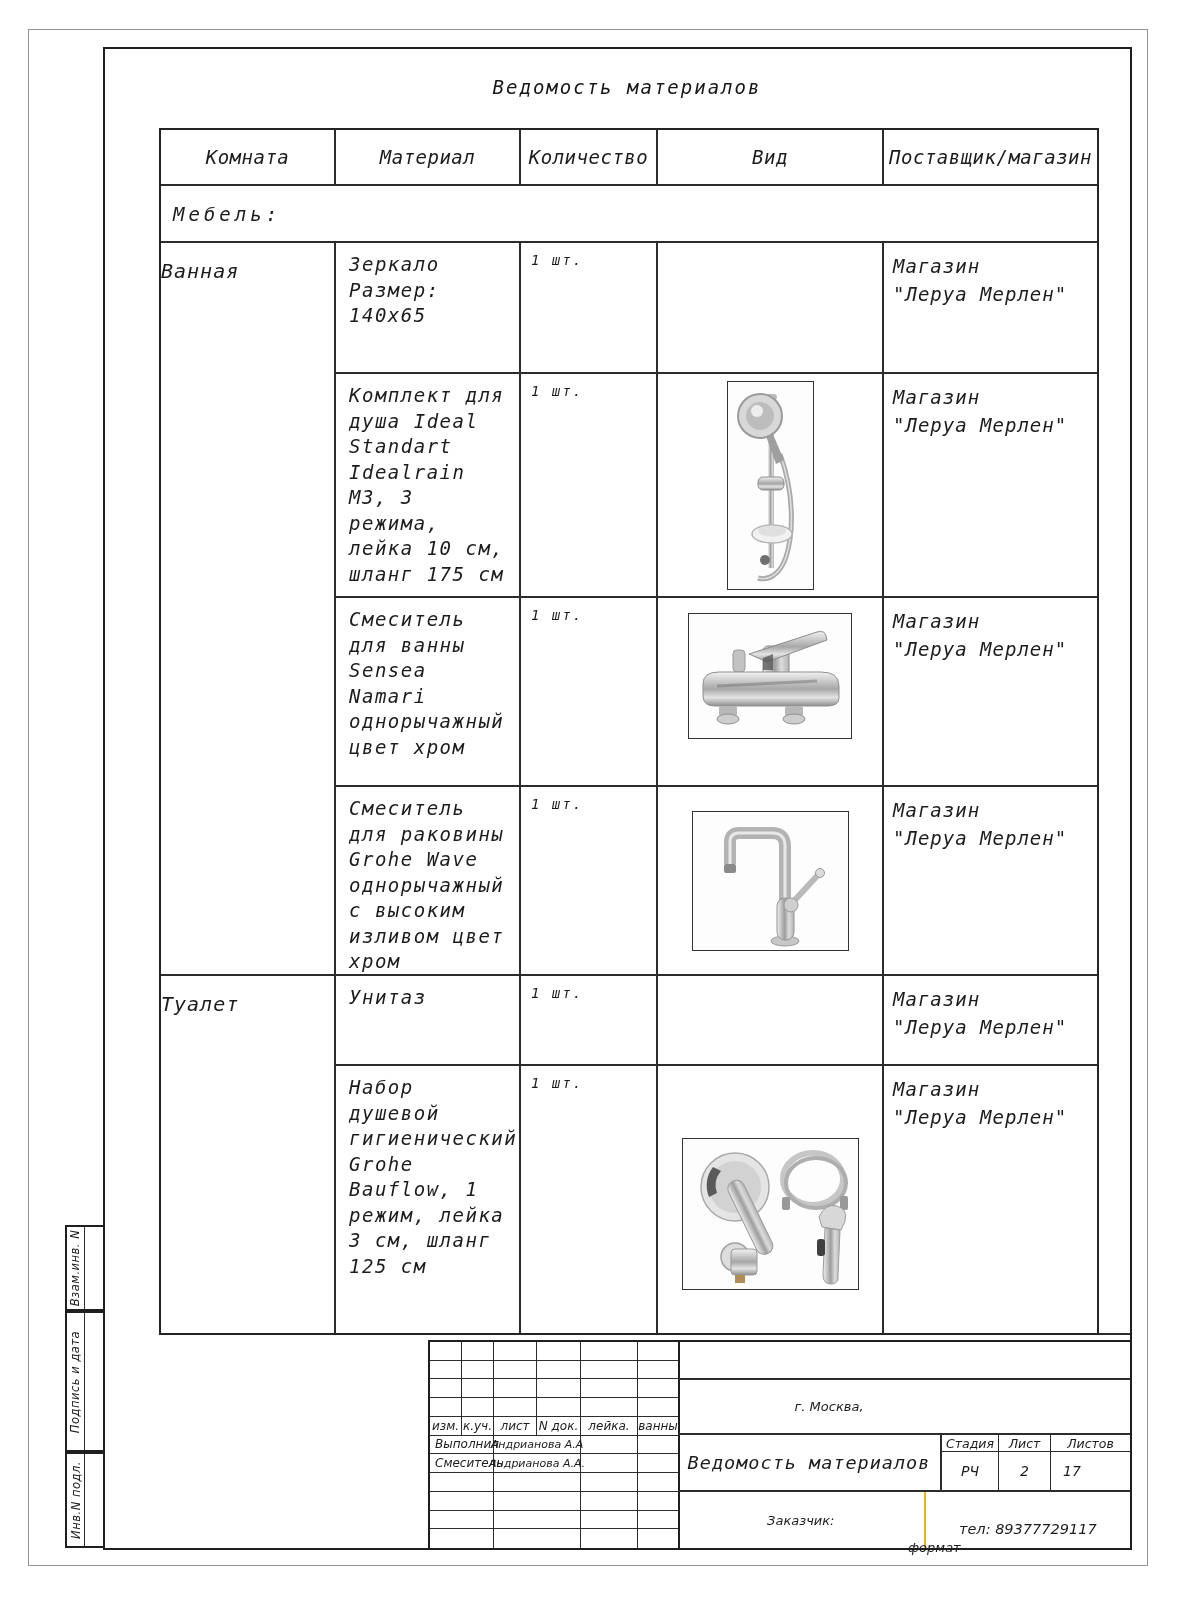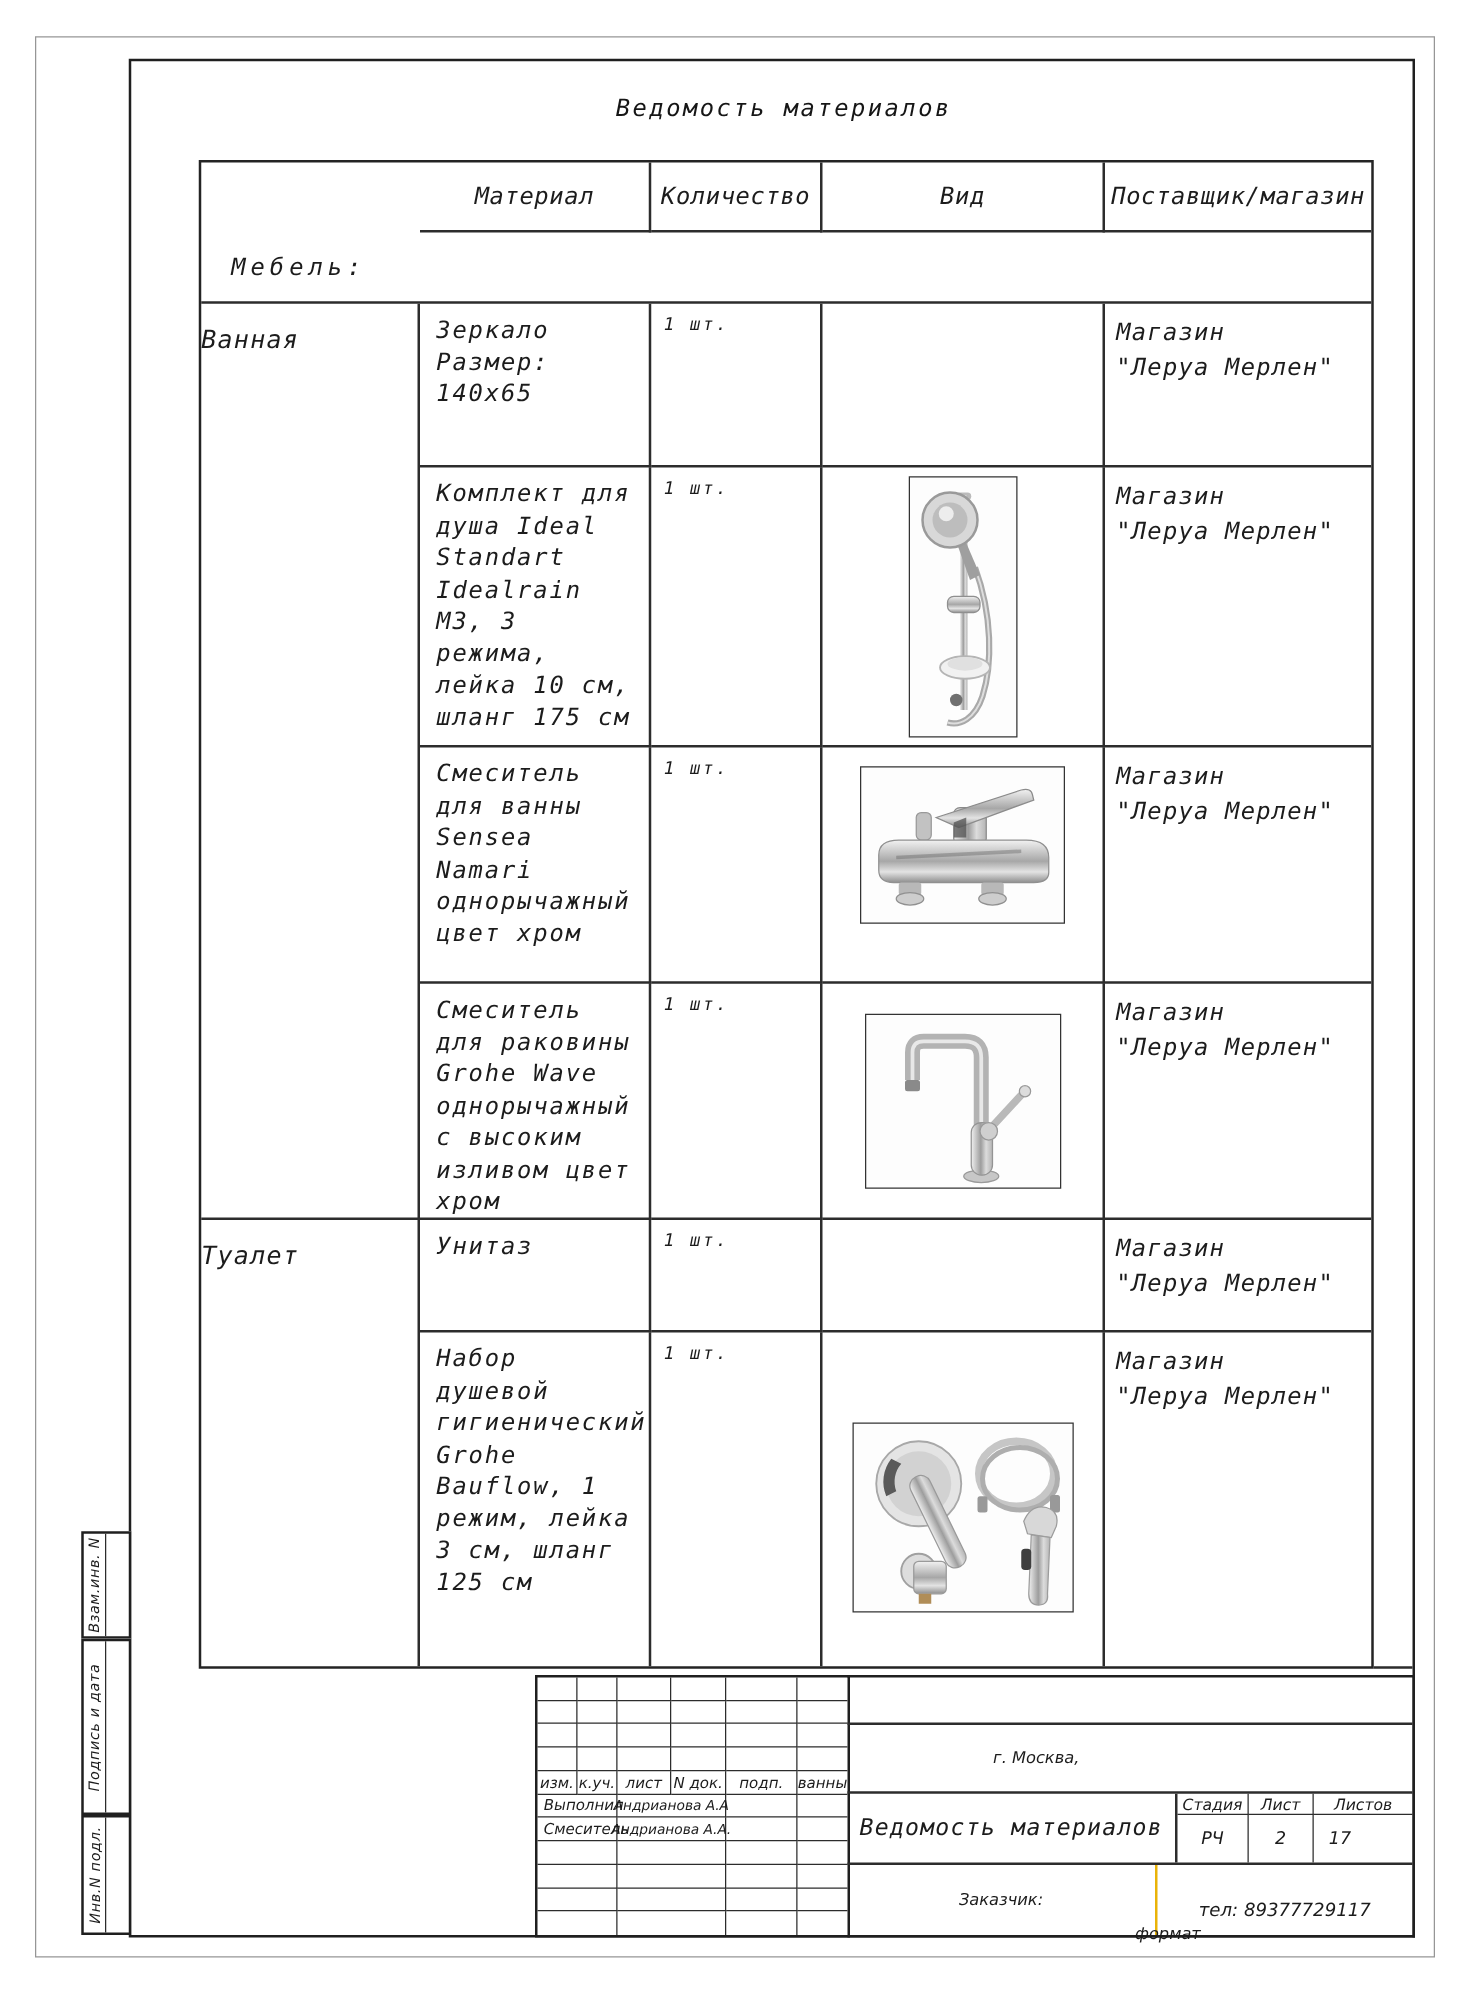--- a/index.html
+++ b/index.html
@@ -25,21 +25,21 @@
     left:159px; top:128px; width:936px; height:1203px;
     display:grid;
     grid-template-columns:175px 185px 137px 226px 213px;
     grid-template-rows:56px 57px 131px 224px 189px 189px 90px 267px;
     border:2px solid #242424;
     font-style:italic;
   }
   .tc { border-right:2px solid #2c2c2c; border-bottom:2px solid #2c2c2c; }
   .nr { border-right:none; } .nb { border-bottom:none; }
   .hd { display:flex; align-items:center; justify-content:center; font-size:19px; letter-spacing:0.5px; }
-  .sec { font-size:19px; letter-spacing:4px; display:flex; align-items:center; padding-left:24px; }
+  .sec { font-size:19px; letter-spacing:4px; display:flex; align-items:center; padding-left:12px; }
   .room { padding:16px 0 0 0; font-size:20px; letter-spacing:1px; }
   .mat { padding:9px 4px 0 13px; font-size:19px; line-height:25.5px; letter-spacing:1.5px; white-space:pre-line; }
   .qty { padding:9px 0 0 10px; font-size:14px; letter-spacing:2px; }
   .sup { padding:9px 0 0 9px; font-size:19px; line-height:28px; letter-spacing:1px; white-space:pre-line; }
   .view { display:flex; align-items:center; justify-content:center; }
   .view.topalign { align-items:flex-start; }
   .imgbox { border:1.6px solid #333; background:#fdfdfd; }
 
   
   .h1{grid-area:1/1/2/2} .h2{grid-area:1/2/2/3} .h3{grid-area:1/3/2/4} .h4{grid-area:1/4/2/5} .h5{grid-area:1/5/2/6}
@@ -117,20 +117,21 @@
 
 <div class="sheet">
 
   <div class="abs outer-border"></div>
   <div class="abs frame"></div>
 
   <div class="abs doc-title">Ведомость материалов</div>
 
   <div class="abs mt">
 
+    <div class="tc hd h1">Комната</div>
     <div class="tc hd h2">Материал</div>
     <div class="tc hd h3">Количество</div>
     <div class="tc hd h4">Вид</div>
     <div class="tc hd h5 nr">Поставщик/магазин</div>
 
     <div class="tc sec secrow nr">Мебель:</div>
 
     <div class="tc room roomA">Ванная</div>
     <div class="tc room roomB nb">Туалет</div>
 
@@ -296,21 +297,21 @@
     <div class="sc"></div>
       <div class="sc"></div>
       <div class="sc"></div>
       <div class="sc"></div>
       <div class="sc"></div>
       <div class="sc lr"></div>
     <div class="sc ctr">изм.</div>
     <div class="sc ctr">к.уч.</div>
     <div class="sc ctr">лист</div>
     <div class="sc ctr">N док.</div>
-    <div class="sc ctr">подп.</div>
+    <div class="sc ctr">лейка.</div>
     <div class="sc ctr lr">ванны</div>
     <div class="sc sp2 who">Выполнил</div>
     <div class="sc sp2 nm">Андрианова А.А</div>
     <div class="sc"></div>
       <div class="sc lr"></div>
     <div class="sc sp2 who">Смеситель</div>
     <div class="sc sp2 nm">Андрианова А.А.</div>
     <div class="sc"></div>
       <div class="sc lr"></div>
     <div class="sc sp2"></div>

